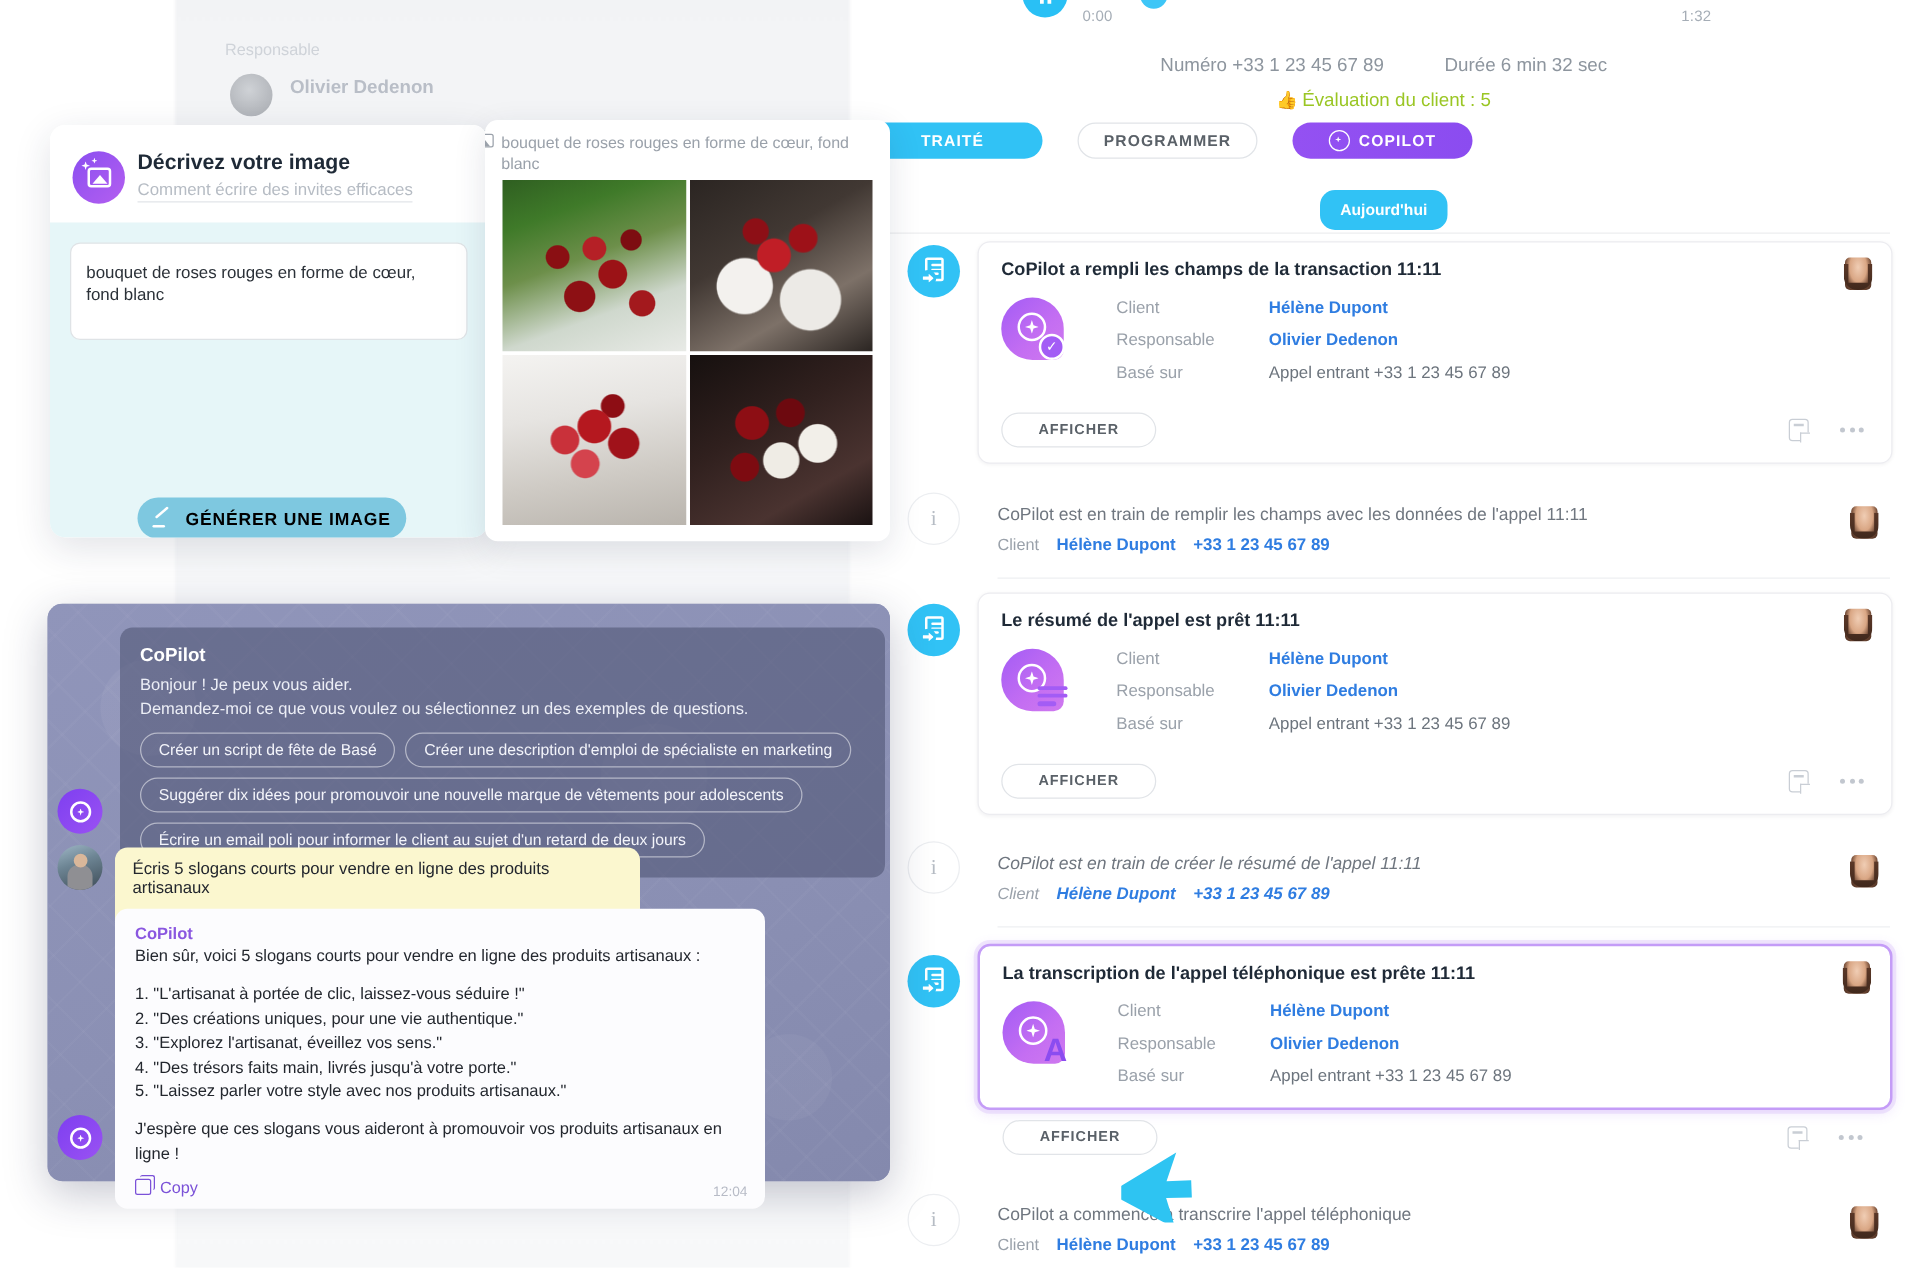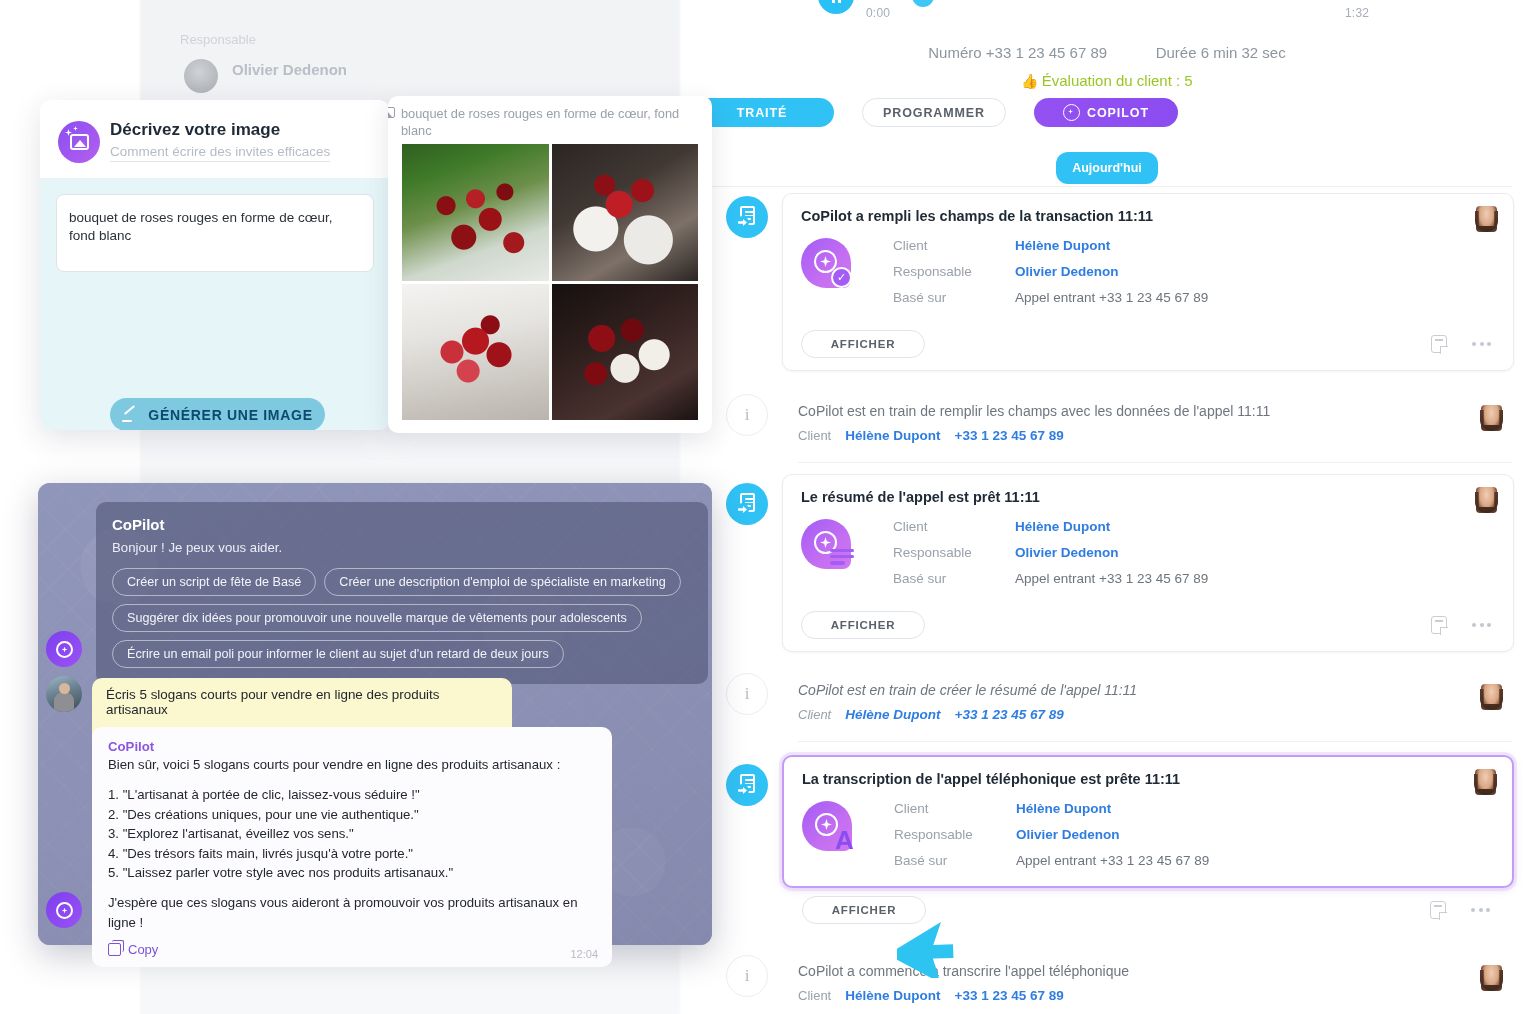--- a/index.html
+++ b/index.html
@@ -233,21 +233,21 @@
     border-bottom:1px solid #e2e5e9; padding-bottom:2px; cursor:pointer;}
   .ig-body{ position:absolute; left:0; top:78px; width:350px; height:252px; background:#e6f6f8;}
   .ig-input{
     position:absolute; left:16px; top:16px; width:318px; height:78px;
     background:#fff; border:1px solid #dfe3e6; border-radius:8px;
     font-size:13.5px; color:#2b3138; padding:14px 12px; resize:none;
     font-family:"Liberation Sans", sans-serif; line-height:1.35;
   }
   .ig-btn{
     position:absolute; left:70px; top:220px; width:215px; height:33px; border-radius:17px;
-    background:#7ec8e0; color:#0c4a6e; font-size:14px; font-weight:700; letter-spacing:.7px;
+    background:#7ec8e0; color:#000000; font-size:14px; font-weight:700; letter-spacing:.7px;
     display:flex; align-items:center; justify-content:center; gap:10px; cursor:pointer;
   }
   .magic-ico{ position:relative; width:16px; height:16px;}
   .magic-ico::before{
     content:""; position:absolute; left:1px; top:2px; width:13px; height:2px; background:#fff;
     transform:rotate(-40deg); border-radius:1px;
   }
   .magic-ico::after{
     content:""; position:absolute; left:0px; bottom:1px; width:10px; height:2px; background:#fff; border-radius:1px;
   }
@@ -639,20 +639,21 @@
       <span class="rr"></span>
     </div>
   <div class="cp-av" style="left:46px; top:892px;">
       <span class="rr"></span>
     </div>
   <div class="user-av"></div>
 
   <div class="cp-greet">
     <h4>CoPilot</h4>
     <p>Bonjour ! Je peux vous aider.</p>
+    <p>Demandez-moi ce que vous voulez ou sélectionnez un des exemples de questions.</p>
     <div class="chips">
       <span class="chip">Créer un script de fête de Basé</span>
       <span class="chip">Créer une description d'emploi de spécialiste en marketing</span>
       <span class="chip">Suggérer dix idées pour promouvoir une nouvelle marque de vêtements pour adolescents</span>
       <span class="chip">Écrire un email poli pour informer le client au sujet d'un retard de deux jours</span>
     </div>
   </div>
 
   <div class="msg-user">
     <div>Écris 5 slogans courts pour vendre en ligne des produits artisanaux</div>

